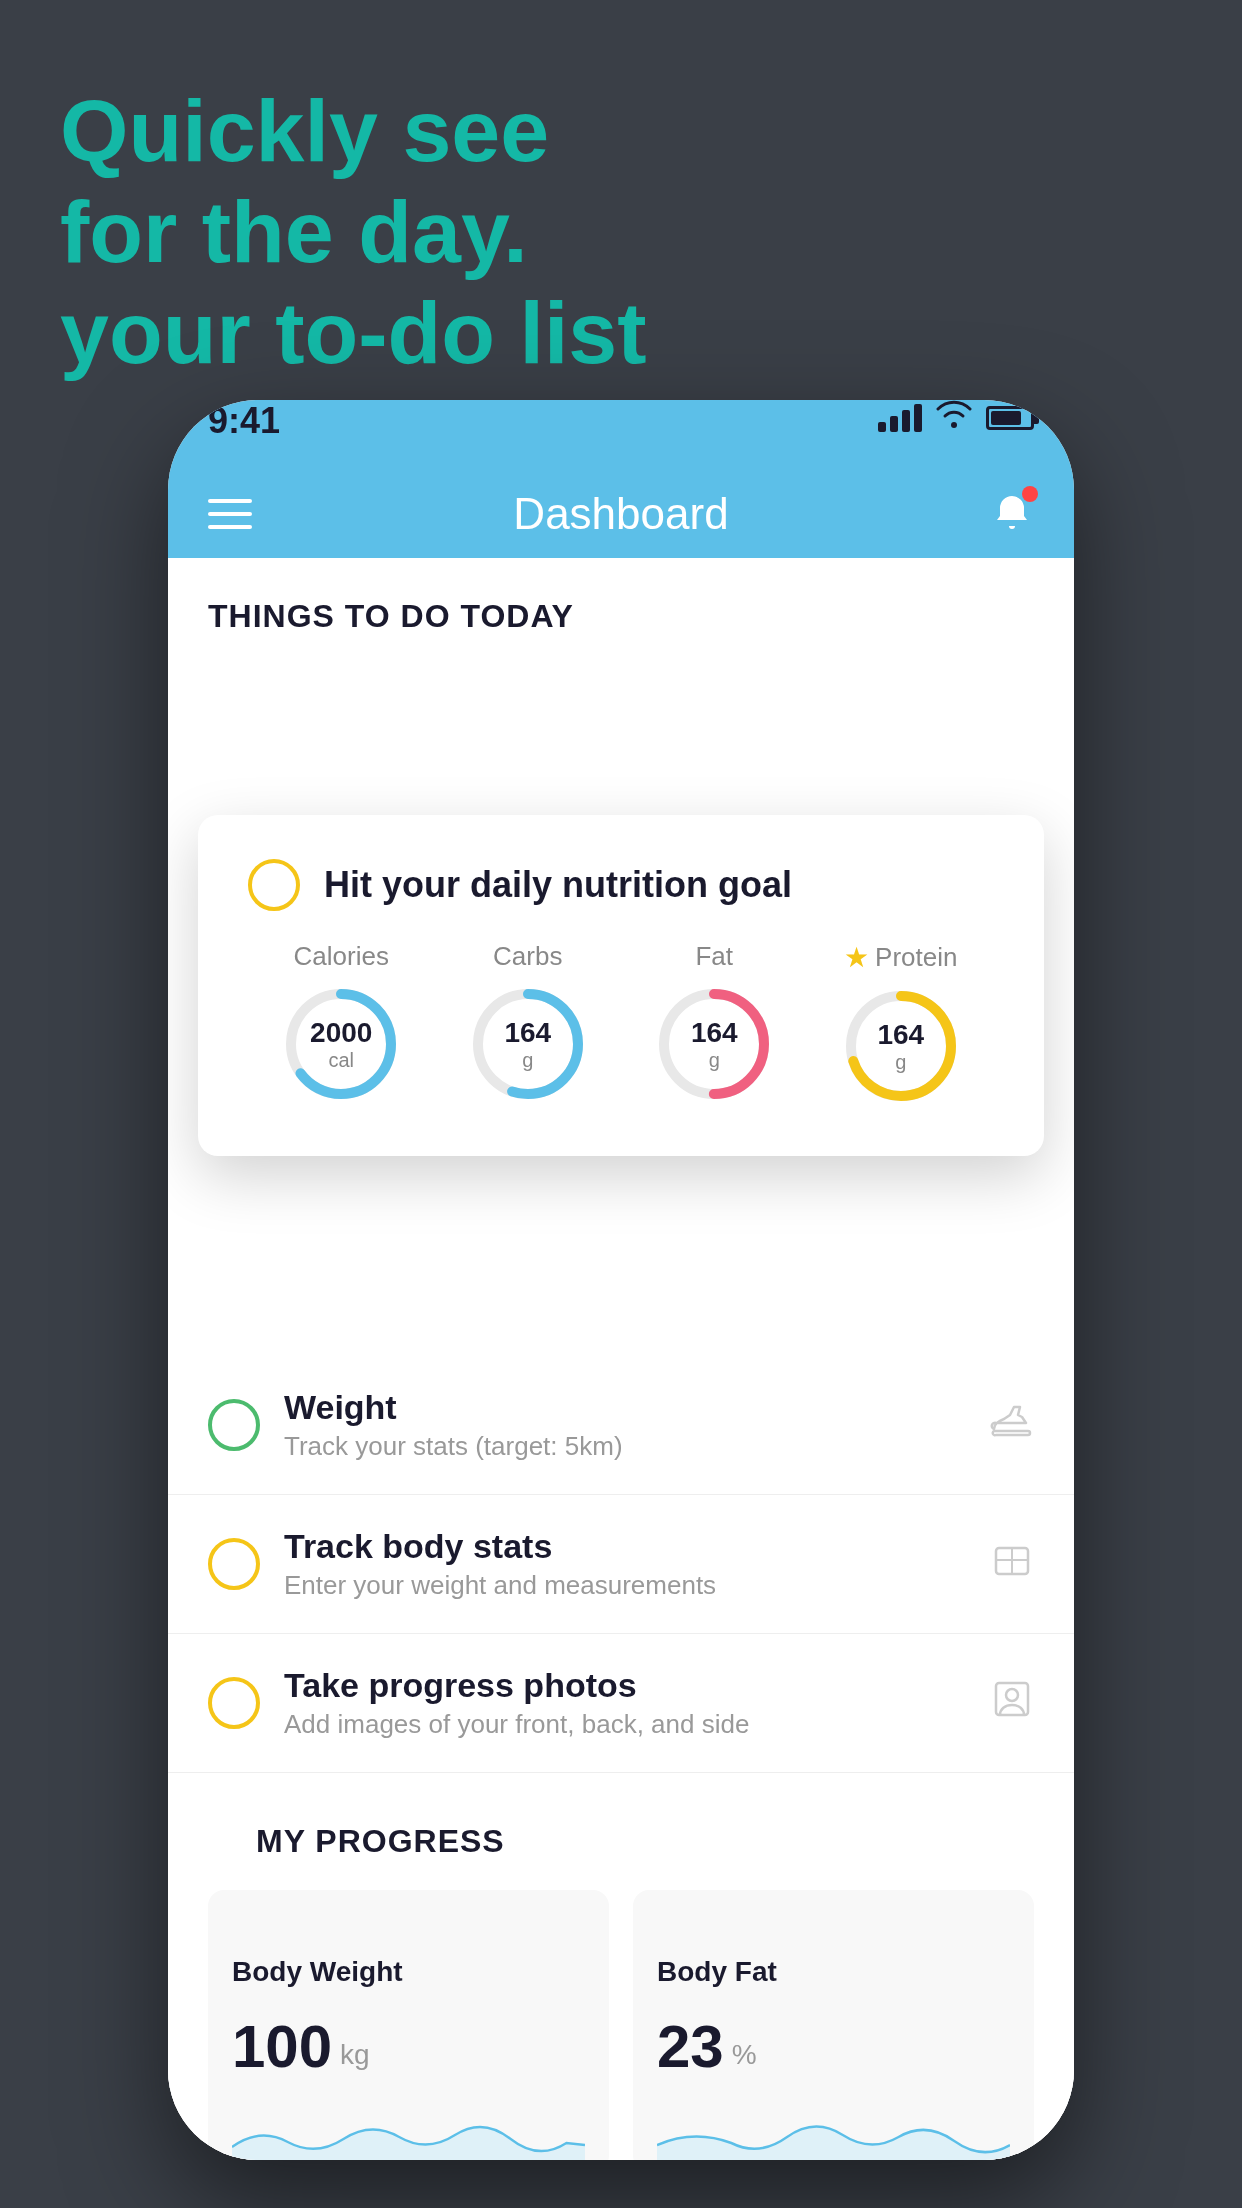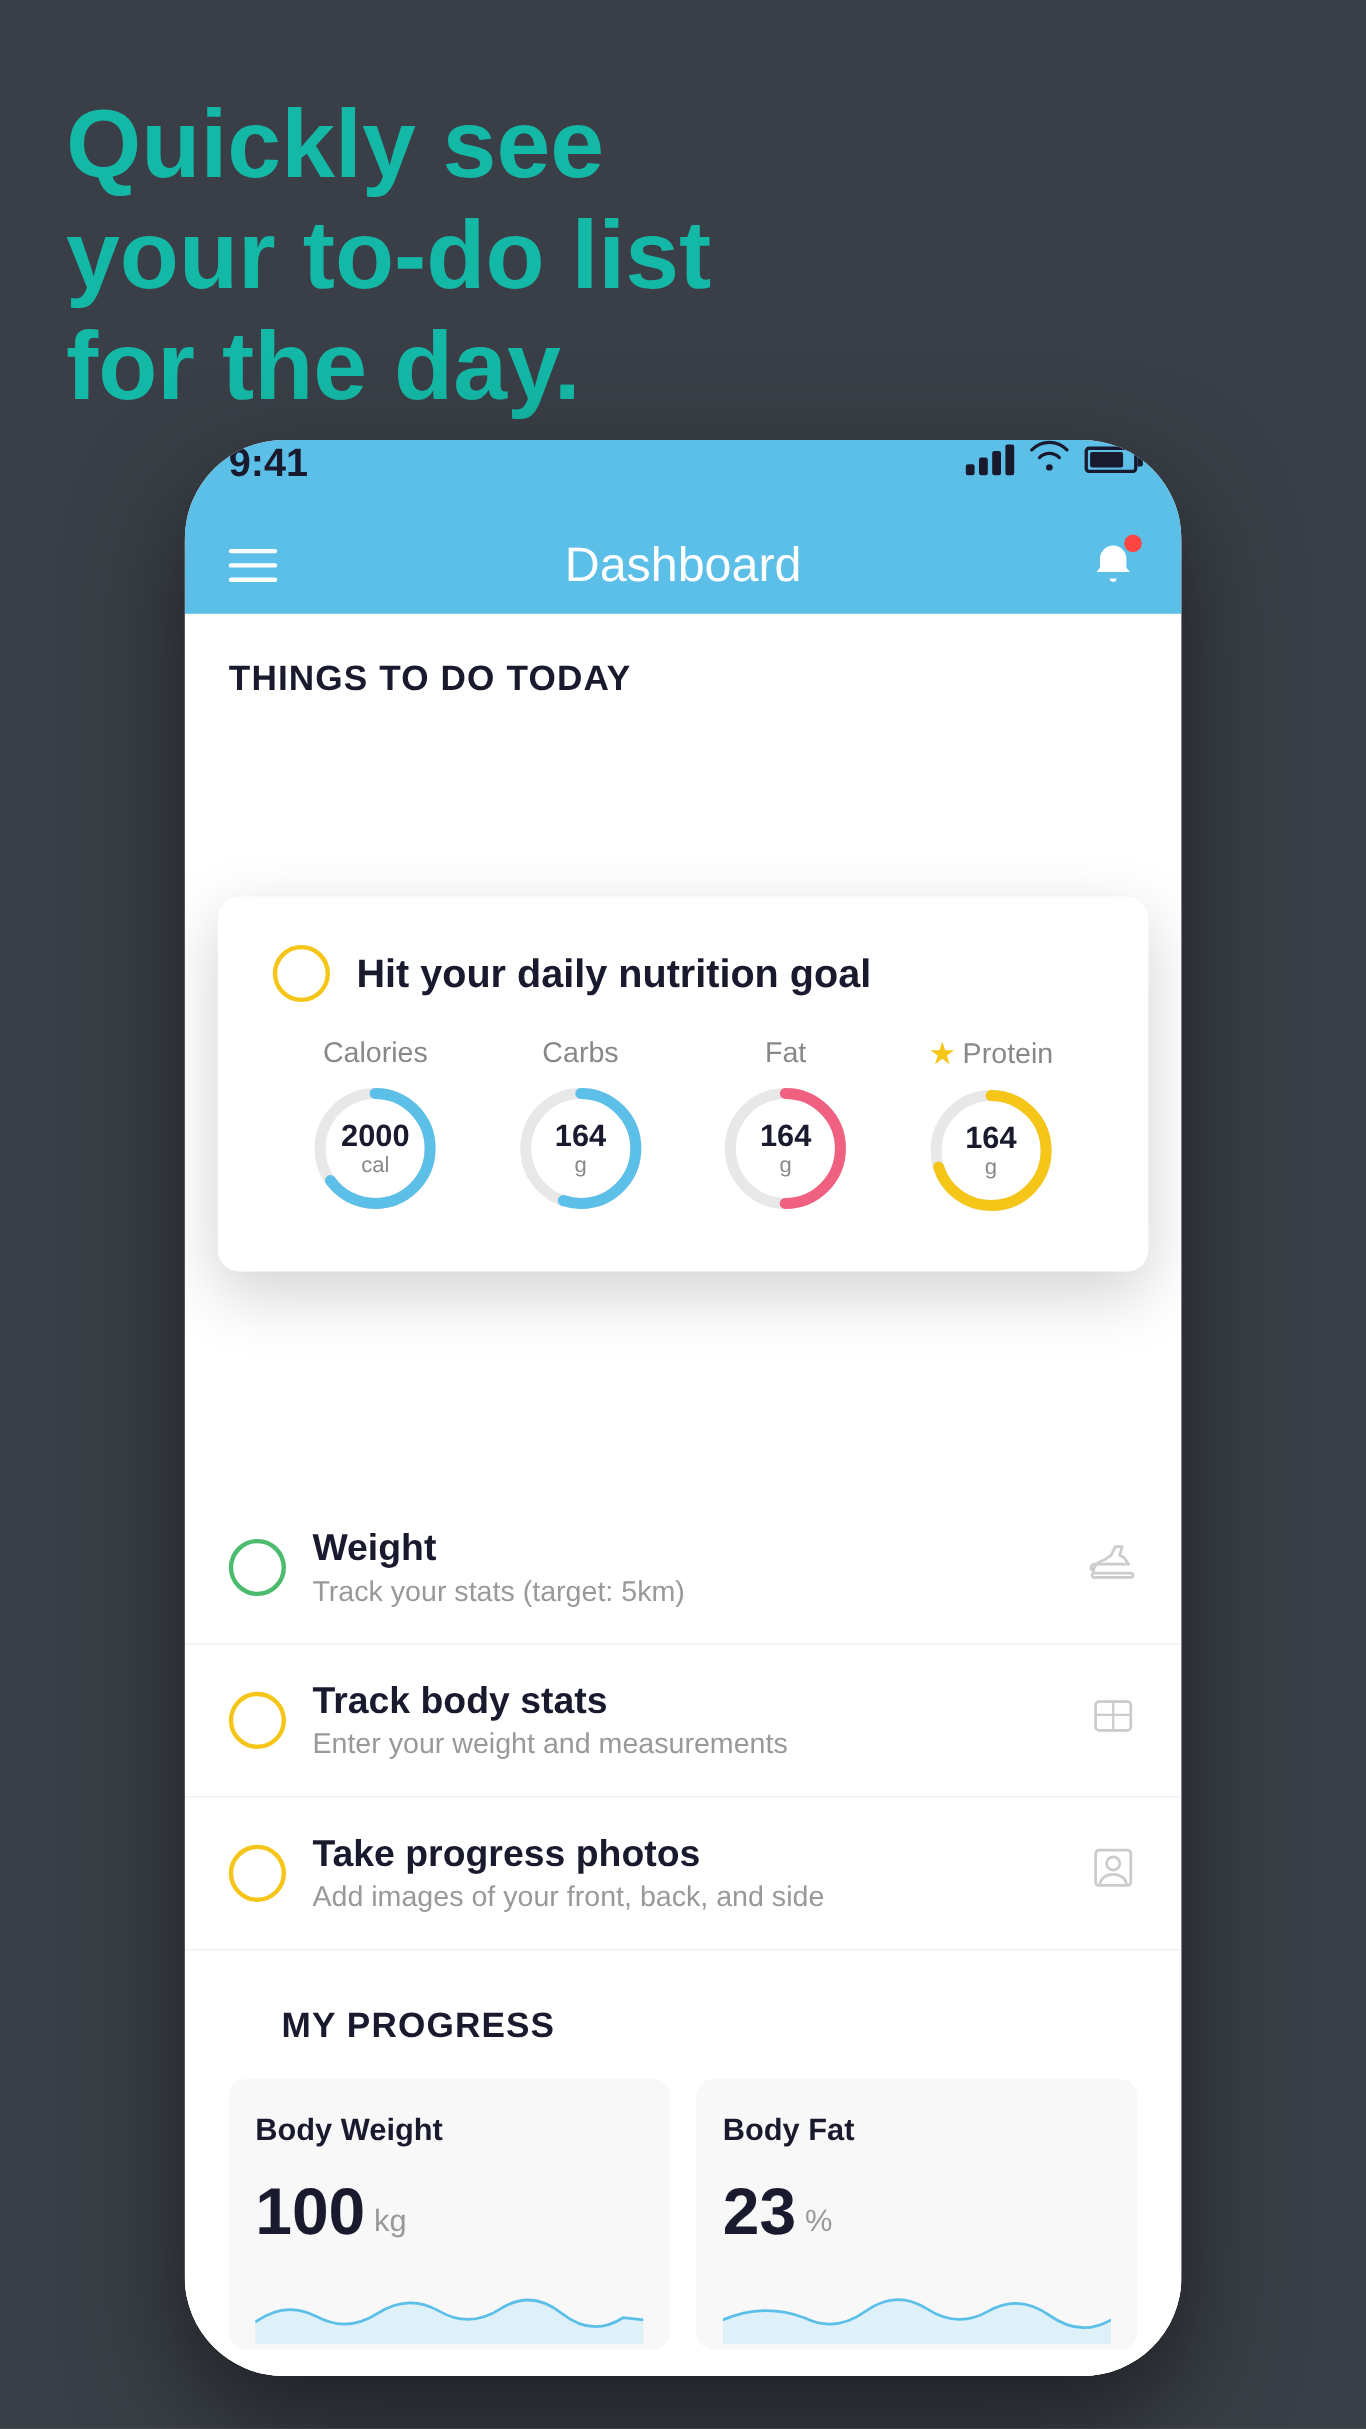--- a/index.html
+++ b/index.html
@@ -292,20 +292,21 @@
       background: #f8f8f8;
       border-radius: 16px;
       padding: 30px 24px 0;
       overflow: hidden;
     }
     .progress-card-title {
       font-size: 28px;
       font-weight: 600;
       color: #1a1a2e;
       margin-bottom: 24px;
+      margin-top: 36px;
     }
     .progress-value {
       font-size: 60px;
       font-weight: 800;
       color: #1a1a2e;
       display: flex;
       align-items: flex-end;
       gap: 8px;
       margin-bottom: 16px;
     }
@@ -332,22 +333,22 @@
       position: relative;
     }
   </style>
 </head>
 <body>
 
 <div style="position:absolute;inset:0;background:#3a3f47;"></div>
 
 <div class="headline">
   <div>Quickly see</div>
+  <div>for the day.</div>
   <div>your to-do list</div>
-  <div>for the day.</div>
 </div>
 
 <div class="phone-frame">
   <div class="phone-inner">
 
     <div class="status-bar">
       <span class="status-time">9:41</span>
       <div class="status-icons">
         <div class="signal-bars">
           <div class="signal-bar" style="height:10px;"></div>

